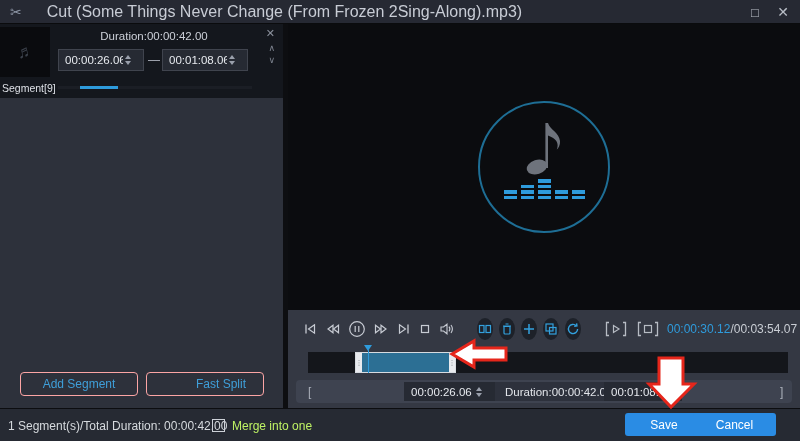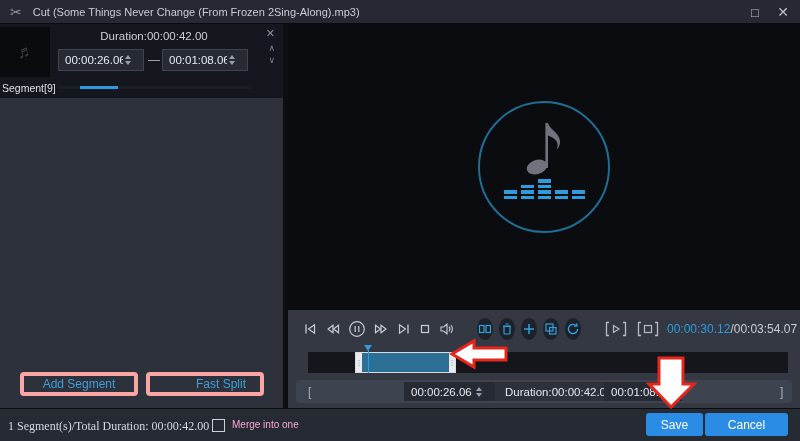--- a/index.html
+++ b/index.html
@@ -3,21 +3,21 @@
 <meta charset="utf-8">
 <style>
   * { margin:0; padding:0; box-sizing:border-box; }
   html,body { width:800px; height:441px; overflow:hidden; }
   body { font-family:"Liberation Sans", sans-serif; background:#2d313b; position:relative; }
 
   
   .titlebar { position:absolute; top:0; left:0; width:800px; height:24px; background:#262933;
     display:flex; align-items:center; padding-left:10px; border-bottom:1px solid #0a0b0d; }
   .titlebar .app-icon { color:#8c95a5; font-size:14px; line-height:1; }
-  .titlebar .title { color:#c8ccd5; font-size:11px; margin-left:11px; white-space:nowrap; }
+  .titlebar .title { color:#c8ccd5; font-size:16px; margin-left:25px; white-space:nowrap; }
   .win-btn { position:absolute; top:0; width:30px; height:24px; color:#b9bec7; font-size:13px;
     display:flex; align-items:center; justify-content:center; cursor:default; }
   .win-max { right:30px; } .win-close { right:2px; font-size:14px; }
 
   
   .left-panel { position:absolute; top:24px; left:0; width:288px; height:384px; background:#2d313b;
     border-right:5px solid #0d0e11; }
   .segment-card { position:absolute; top:0; left:0; width:283px; height:74px; background:#14171d; }
   .thumb { position:absolute; top:3px; left:0; width:50px; height:50px; background:#0a0b0e;
     display:flex; align-items:center; justify-content:center; }
@@ -35,21 +35,21 @@
     border-bottom:4.5px solid #9aa0ac; margin-bottom:2px; }
   .spin-down { width:0;height:0;border-left:3.5px solid transparent;border-right:3.5px solid transparent;
     border-top:4.5px solid #9aa0ac; }
   .card-close { position:absolute; top:3px; right:8px; color:#8b919d; font-size:11px; }
   .card-chev { position:absolute; right:8px; color:#7d838f; font-size:9px; line-height:1; }
   .chev-up { top:20px; } .chev-down { top:32px; }
   .card-label { position:absolute; top:58px; left:2px; color:#dde0e6; font-size:10.5px; }
   .card-progress { position:absolute; top:62px; left:58px; width:194px; height:3px; background:#1b1e25; }
   .card-progress .fill { position:absolute; left:22px; width:38px; height:3px; background:#2e9bdc; }
   .panel-btn { position:absolute; top:348px; width:118px; height:24px; background:transparent;
-    border:4px solid #fca5a5; border-radius:4px; color:#3f9fd9; font-size:12px;
+    border:1px solid #fca5a5; border-radius:4px; color:#3f9fd9; font-size:12px;
     display:flex; align-items:center; justify-content:center; cursor:default; }
   .btn-add { left:20px; } .btn-split { left:146px;padding-left:32px; }
 
   
   .preview { position:absolute; top:24px; left:288px; width:512px; height:286px; background:#0b0c0f;
     display:flex; align-items:center; justify-content:center; }
   .music-circle { width:132px; height:132px; border:2px solid #1e6e95; border-radius:50%;
     display:flex; flex-direction:column; align-items:center; justify-content:flex-start; padding-top:14px; }
   .equalizer { display:flex; align-items:flex-end; gap:4px; margin-top:4px; }
   .eq-col { display:flex; flex-direction:column; gap:2px; }
@@ -86,28 +86,28 @@
   .sr-setstart { left:22px; width:70px; } .sr-setend { left:412px; width:80px; }
   .sr-chip { top:2px; height:19px; background:#262a33; display:flex; align-items:center; }
   .sr-chip input { background:transparent; border:none; outline:none; color:#e6e9ee; font-size:11.5px;
     font-family:"Liberation Sans",sans-serif; width:70px; padding-left:7px; }
   .sr-chip1 { left:108px; width:96px; } .sr-chip2 { left:308px; width:78px; }
   .sr-duration { top:2px; height:19px; left:199px; padding:0 10px; background:#2d313c; color:#e2e5ea; }
 
   
   .footer { position:absolute; top:408px; left:0; width:800px; height:33px; background:#262a33;
     border-top:1px solid #0c0d10; }
-  .footer-summary { position:absolute; top:10px; left:8px; color:#d6dade; font-size:12px;font-family:Liberation Serif, serif; }
+  .footer-summary { position:absolute; top:10px; left:8px; color:#d6dade; font-size:12px; }
   .merge-checkbox { position:absolute; top:10px; left:212px; width:13px; height:13px;
     border:1px solid #cdd1d8; background:transparent; cursor:default; }
-  .merge-label { position:absolute; top:10px; left:232px; color:#f9a8d4; font-size:10px; }
+  .merge-label { position:absolute; top:10px; left:232px; color:#bef264; font-size:12px; }
   .footer-btn { position:absolute; top:4px; height:23px; border:none; border-radius:3px;
     background:#2a8ce4; color:#ffffff; font-size:12px; font-family:"Liberation Sans",sans-serif;
     display:flex; align-items:center; justify-content:center; cursor:default; }
-  .btn-save { right:97px; width:57px; } .btn-cancel { right:12px; width:83px; }
+  .btn-save { right:97px; width:78px; } .btn-cancel { right:24px; width:83px; }
 
   
   .arrows { position:absolute; top:0; left:0; width:800px; height:441px; pointer-events:none; z-index:100; }
 </style>
 </head>
 <body>
 
 <div class="titlebar">
   <span class="app-icon">✂</span>
   <span class="title">Cut (Some Things Never Change (From Frozen 2Sing-Along).mp3)</span>

